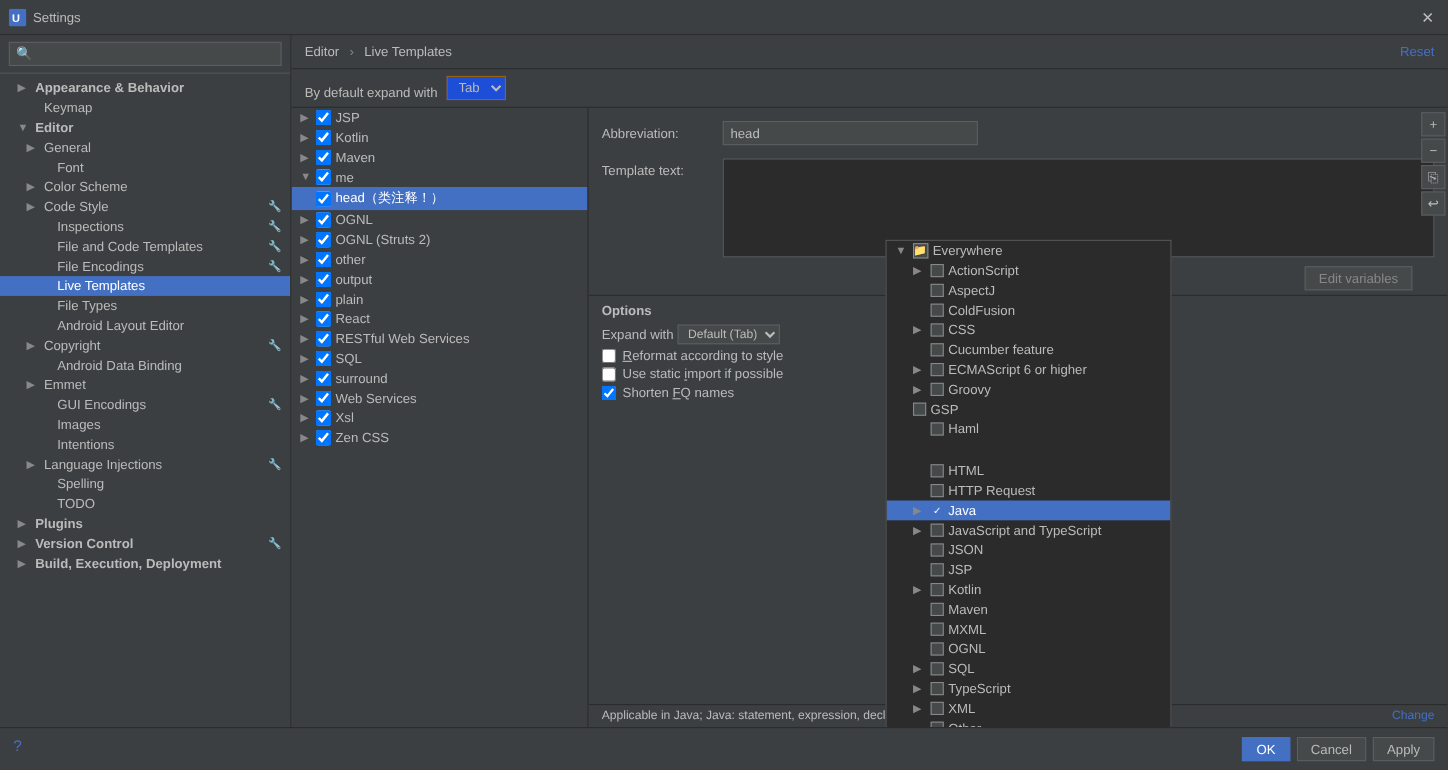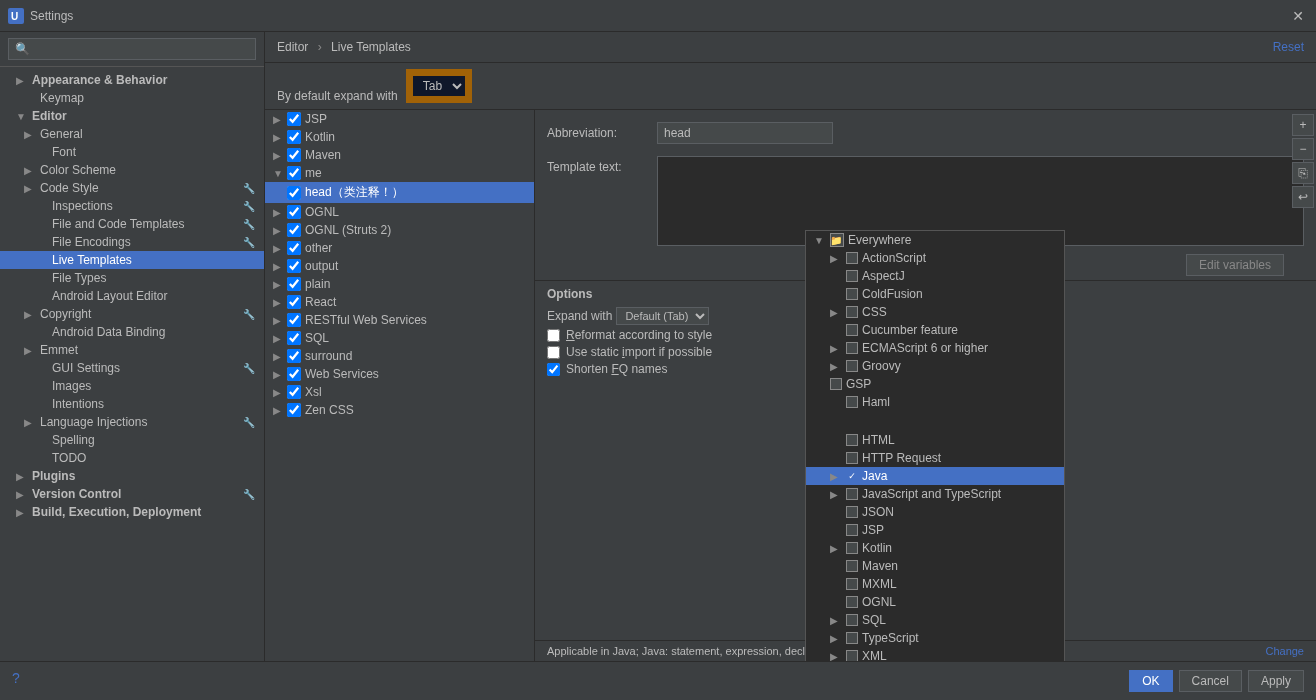--- a/index.html
+++ b/index.html
@@ -29,21 +29,21 @@
     
     .right-panel { flex: 1; background: #3c3f41; display: flex; flex-direction: column; }
     
     .panel-header { padding: 8px 12px; border-bottom: 1px solid #2b2b2b; display: flex; align-items: center; justify-content: space-between; }
     .breadcrumb { color: #bbbbbb; font-size: 12px; }
     .breadcrumb-separator { margin: 0 6px; color: #888; }
     .reset-link { color: #4470c4; cursor: pointer; font-size: 12px; }
     
     .panel-toolbar { padding: 6px 12px; display: flex; align-items: flex-end; border-bottom: 1px solid #2b2b2b; }
     .toolbar-label { color: #bbbbbb; margin-right: 8px; }
-    .toolbar-select { background: #0f172a; border: 7px solid #a16207; color: #bbbbbb; padding: 2px 6px; font-size: 12px; }
+    .toolbar-select { background: #1d4ed8; border: 1px solid #a16207; color: #bbbbbb; padding: 2px 6px; font-size: 12px; }
     
     .panel-body { display: flex; flex: 1; overflow: hidden; }
     
     
     .template-list { width: 270px; border-right: 1px solid #2b2b2b; overflow-y: auto; background: #3c3f41; }
     .tl-item { padding: 2px 8px; cursor: pointer; display: flex; align-items: center; }
     .tl-arrow { width: 12px; font-size: 10px; color: #888; margin-right: 2px; }
     .tl-check { width: 14px; height: 14px; margin-right: 4px; }
     .tl-indent1 { }
     
@@ -181,21 +181,21 @@
           <span>Android Data Binding</span>
         </div>
 
         <div class="tree-item tree-indent1">
           <span class="tree-arrow">▶</span>
           <span>Emmet</span>
         </div>
 
         <div class="tree-item tree-indent2">
           <span class="tree-arrow"></span>
-          <span>GUI Settings</span>
+          <span>GUI Encodings</span>
           <span style="margin-left:auto; font-size:10px; color:#888;">🔧</span>
         </div>
 
         <div class="tree-item tree-indent2">
           <span class="tree-arrow"></span>
           <span>Images</span>
         </div>
 
         <div class="tree-item tree-indent2">
           <span class="tree-arrow"></span>
@@ -513,21 +513,21 @@
 
           <div style="position:absolute; right:0; top:0; display:flex; flex-direction:column; gap:2px; padding:4px 2px; z-index:10;">
             <div class="vbtn">+</div>
             <div class="vbtn">−</div>
             <div class="vbtn">⎘</div>
             <div class="vbtn">↩</div>
           </div>
 
           <div class="detail-row" style="margin-top:8px;">
             <span class="detail-label">Abbreviation:</span>
-            <input type="text" class="detail-input" style="width: 176px; flex: 0 0 auto;" value="head">
+            <input type="text" class="detail-input" style="width: 232px; flex: 0 0 auto;" value="head">
           </div>
 
           <div class="detail-row" style="align-items:flex-start; margin-top:4px;">
             <span class="detail-label" style="padding-top:4px;">Template text:</span>
             <textarea class="detail-textarea" style="flex: 1 1 0%; height: 90px;"></textarea>
           </div>
 
           <div style="display:flex; justify-content:flex-end; padding:4px 32px 4px 12px;">
             <button class="btn" style="color:#888;">Edit variables</button>
           </div>

